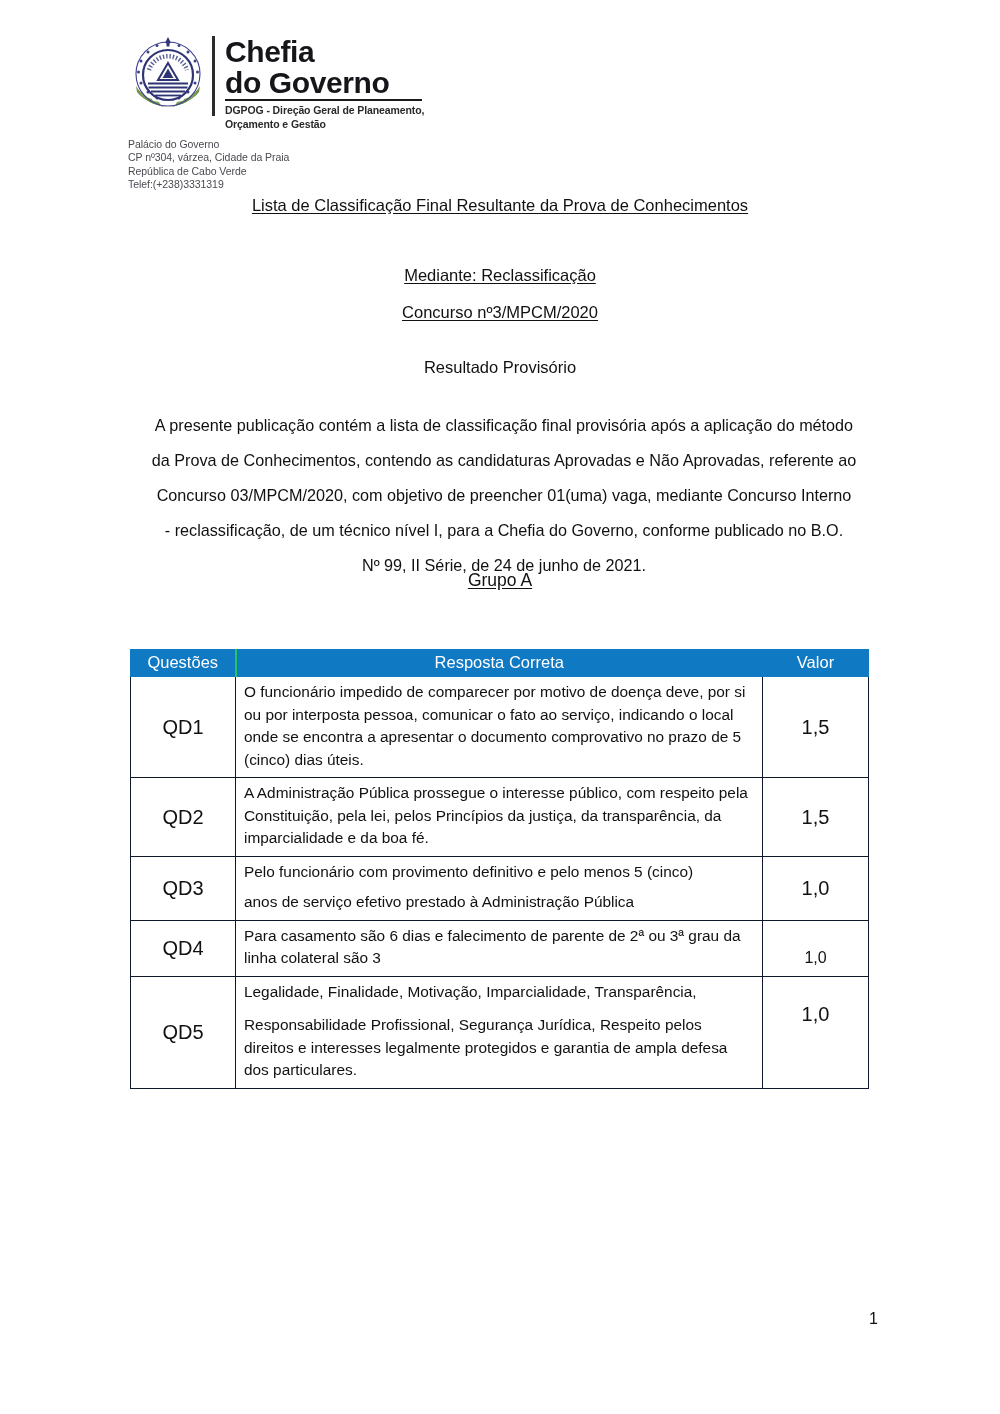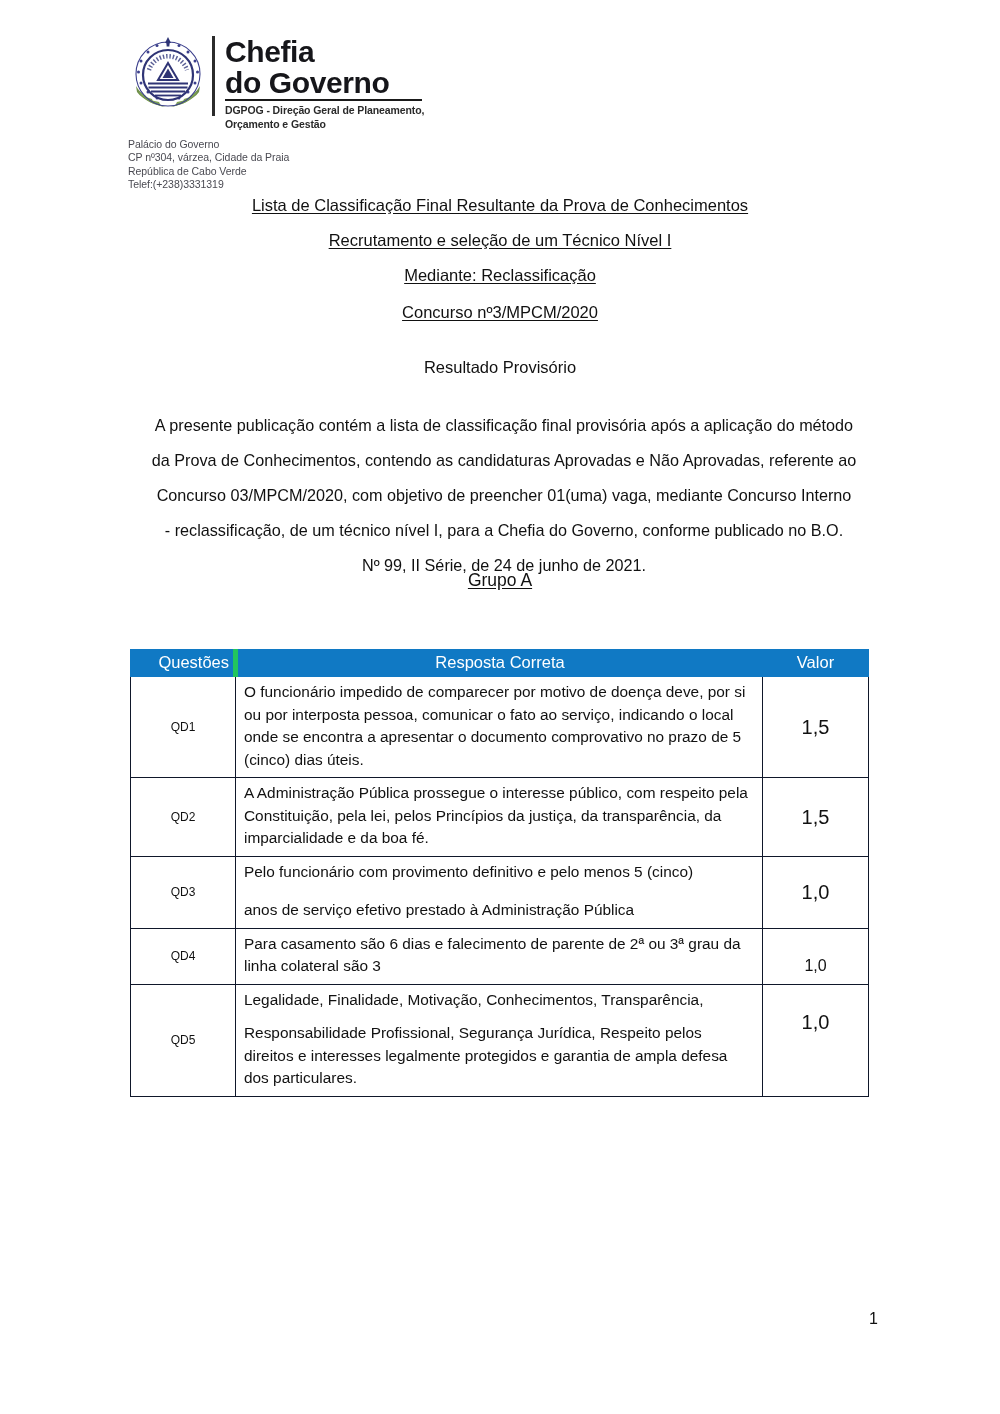--- a/index.html
+++ b/index.html
@@ -63,31 +63,31 @@
   }
   .tbl col.c1{width:105px;}
   .tbl col.c2{width:527px;}
   .tbl col.c3{width:106px;}
 
   .tbl th{
     background:#1079C4;color:#ffffff;font-weight:400;
     font-size:16.5px;padding:3px 4px 4px 4px;text-align:center;
     border:1px solid #1079C4;
   }
-  .tbl th.thq{border-right:5px solid #22c55e;text-align:right;}
+  .tbl th.thq{border-right:2px solid #22c55e;}
   .tbl th.thv{border-left:1px solid #ffffff;}
 
   .tbl td{
     border:1px solid #0f172a;
     vertical-align:top;
     font-size:15.4px;line-height:22.5px;color:#111;
     padding:4px 7px 6px 8px;
   }
   .tbl td.q{
-    text-align:center;vertical-align:middle;font-size:12px;
+    text-align:center;vertical-align:middle;font-size:20px;
     padding:0 2px;
   }
   .tbl td.v{
     text-align:center;vertical-align:middle;font-size:20px;
     padding:0 2px;
   }
   .tbl td.v-bottom{
     text-align:center;vertical-align:bottom;font-size:16px;
     padding:0 2px 6px 2px;
   }
@@ -176,23 +176,20 @@
       <div>Palácio do Governo</div>
       <div>CP nº304, várzea, Cidade da Praia</div>
       <div>República de Cabo Verde</div>
       <div>Telef:(+238)3331319</div>
     </div>
   </div>
 
   <div class="hdr-line h1">
     <span class="u">Lista de Classificação Final Resultante da Prova de Conhecimentos</span>
   </div>
-  <div class="hdr-line h2">
-    <span class="u">Recrutamento e seleção de um Técnico Nível I</span>
-  </div>
   <div class="hdr-line h3">
     <span class="u">Mediante: Reclassificação</span>
   </div>
   <div class="hdr-line h4">
     <span class="u">Concurso nº3/MPCM/2020</span>
   </div>
   <div class="hdr-line h5">Resultado Provisório</div>
 
   <div class="para">
     <div>A presente publicação contém a lista de classificação final provisória após a aplicação do método</div>
@@ -233,37 +230,37 @@
         <td class="cell-pad-2">
           <p>A Administração Pública prossegue o interesse público, com respeito pela Constituição, pela lei, pelos Princípios da justiça, da transparência, da imparcialidade e da boa fé.</p>
         </td>
         <td class="v">1,5</td>
       </tr>
 
       <tr class="soft">
         <td class="q">QD3</td>
         <td class="cell-pad-3">
           <p>Pelo funcionário com provimento definitivo e pelo menos 5 (cinco)</p>
-          <p style="margin-top:16px;">anos de serviço efetivo prestado à Administração Pública</p>
+          <p style="margin-top:8px;">anos de serviço efetivo prestado à Administração Pública</p>
         </td>
         <td class="v">1,0</td>
       </tr>
 
       <tr class="soft">
         <td class="q">QD4</td>
         <td class="cell-pad-4">
           <p>Para casamento são 6 dias e falecimento de parente de 2ª ou 3ª grau da linha colateral são 3</p>
         </td>
         <td class="v-bottom">1,0</td>
       </tr>
 
       <tr class="soft">
         <td class="q">QD5</td>
         <td>
-          <p>Legalidade, Finalidade, Motivação, Conhecimentos, Transparência,</p>
+          <p>Legalidade, Finalidade, Motivação, Imparcialidade, Transparência,</p>
           <p>Responsabilidade Profissional, Segurança Jurídica, Respeito pelos direitos  e interesses legalmente protegidos e garantia de ampla defesa dos particulares.</p>
         </td>
         <td class="v" style="vertical-align:top;padding-top:26px;">1,0</td>
       </tr>
     </tbody>
   </table>
 
   <div class="pagenum">1</div>
 
 </div>

